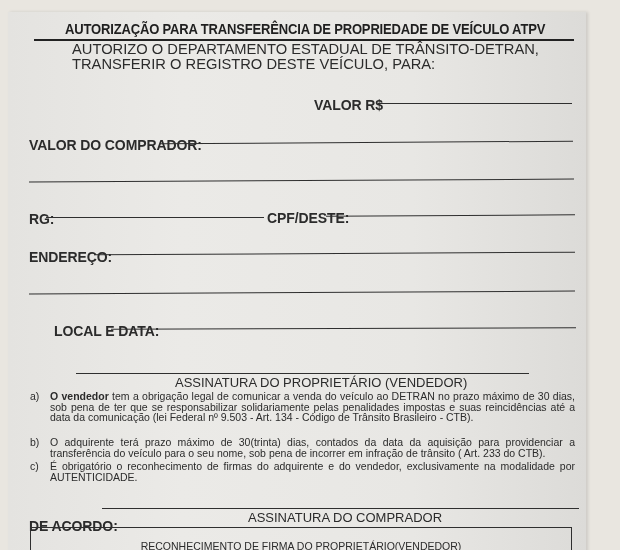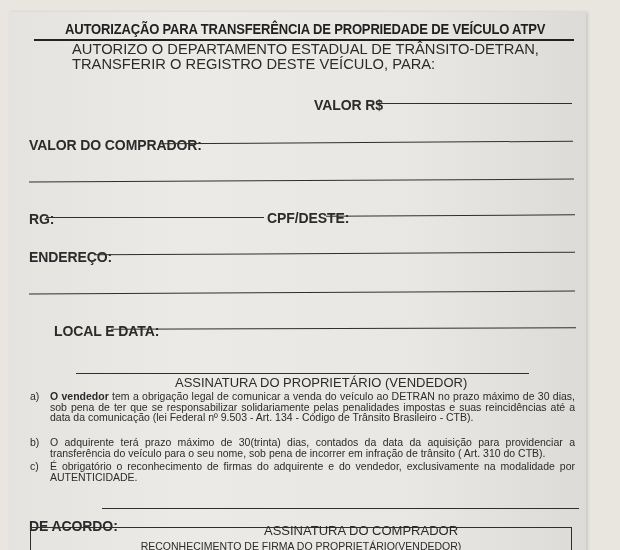--- a/index.html
+++ b/index.html
@@ -68,26 +68,26 @@
 
 <div class="line" style="left:76px; top:373px; width:453px;"></div>
 <div class="abs caption" style="left:175px; top:375px;">ASSINATURA DO PROPRIETÁRIO (VENDEDOR)</div>
 
 <div class="note-row" style="top:391px;">
   <span class="mk">a)</span>
   <span class="tx"><b>O vendedor</b><span> tem a obrigação legal de comunicar a venda do veículo ao DETRAN no prazo máximo de 30 dias, sob pena de ter que se responsabilizar solidariamente pelas penalidades impostas e suas reincidências até a data da comunicação (lei Federal nº 9.503 - Art. 134 - Código de Trânsito Brasileiro - CTB).</span></span>
 </div>
 <div class="note-row" style="top:437px;">
   <span class="mk">b)</span>
-  <span class="tx"><span>O adquirente terá prazo máximo de 30(trinta) dias, contados da data da aquisição para providenciar a transferência do veículo para o seu nome, sob pena de incorrer em infração de trânsito ( Art. 310 do CTB).</span></span>
+  <span class="tx"><span>O adquirente terá prazo máximo de 30(trinta) dias, contados da data da aquisição para providenciar a transferência do veículo para o seu nome, sob pena de incorrer em infração de trânsito ( Art. 233 do CTB).</span></span>
 </div>
 <div class="note-row" style="top:461px;">
   <span class="mk">c)</span>
   <span class="tx"><span>É obrigatório o reconhecimento de firmas do adquirente e do vendedor, exclusivamente na modalidade por AUTENTICIDADE.</span></span>
 </div>
 
 <div class="abs label" style="left:29px; top:518px;">DE ACORDO:</div>
 <div class="line" style="left:102px; top:508px; width:477px;"></div>
-<div class="abs caption" style="left:264px; top:510px;margin-top:13px;">ASSINATURA DO COMPRADOR</div>
+<div class="abs caption" style="left:248px; top:510px;">ASSINATURA DO COMPRADOR</div>
 
 <div class="box">
   <div class="box-label">RECONHECIMENTO DE FIRMA DO PROPRIETÁRIO(VENDEDOR)</div>
 </div>
 
 </body></html>

